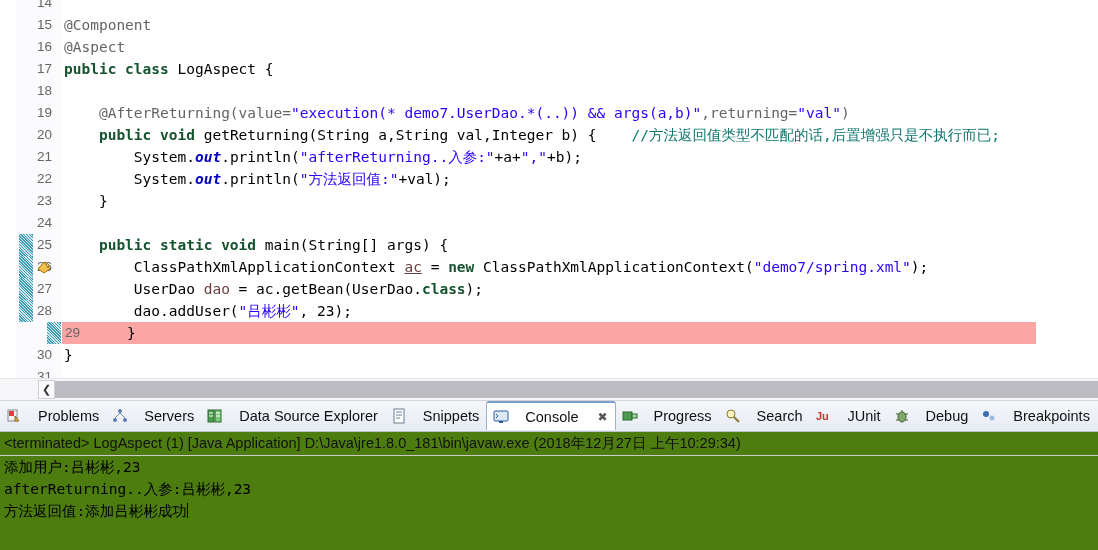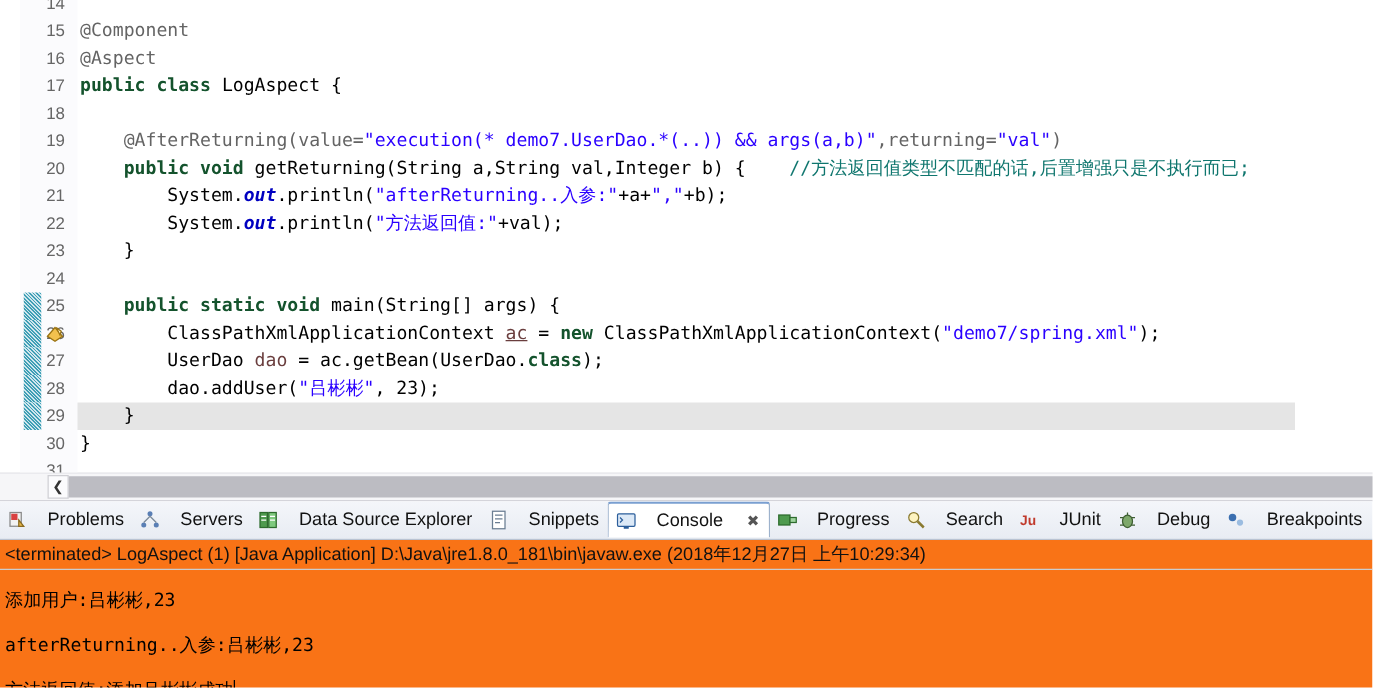--- a/index.html
+++ b/index.html
@@ -23,21 +23,21 @@
   }
   .code-line {
     position: relative;
     height: 22px;
     line-height: 22px;
     white-space: pre;
     font-family: "DejaVu Sans Mono", "Liberation Mono", monospace;
     font-size: 14.5px;
     color: #000000;
   }
-  .code-line.hl { background: #e5e5e5; }
+  .code-line.hl { background: #fca5a5; margin-left: 28px; }
   .gutter {
     position: absolute;
     left: 0; top: 0;
     width: 38px;
     text-align: right;
     color: #666666;
     font-family: "Liberation Sans", sans-serif;
     font-size: 13.5px;
     padding-right: 2px;
     box-sizing: border-box;
@@ -159,40 +159,39 @@
   .tab-close {
     margin-left: 3px;
     font-size: 12px;
     color: #555;
     font-family: "DejaVu Sans", sans-serif;
   }
 
   #console-body {
     position: relative;
     height: 119px;
-    background: #f97316;
+    background: #4d7c0f;
     overflow: hidden;
   }
   #console-header {
     font-family: "Liberation Sans", sans-serif;
     font-size: 14.5px;
     color: #111111;
     padding: 2px 0 2px 4px;
     border-bottom: 1px solid #cccccc;
     white-space: pre;
   }
   .console-line {
     font-family: "DejaVu Sans Mono", "Liberation Mono", monospace;
     font-size: 14.5px;
     color: #000000;
     white-space: pre;
     padding-left: 4px;
     line-height: 22px;
     height: 22px;
-    margin-top: 14px;
   }
   .caret {
     display: inline-block;
     width: 1px;
     height: 15px;
     background: #000;
     vertical-align: -2px;
   }
 </style>
 </head>

